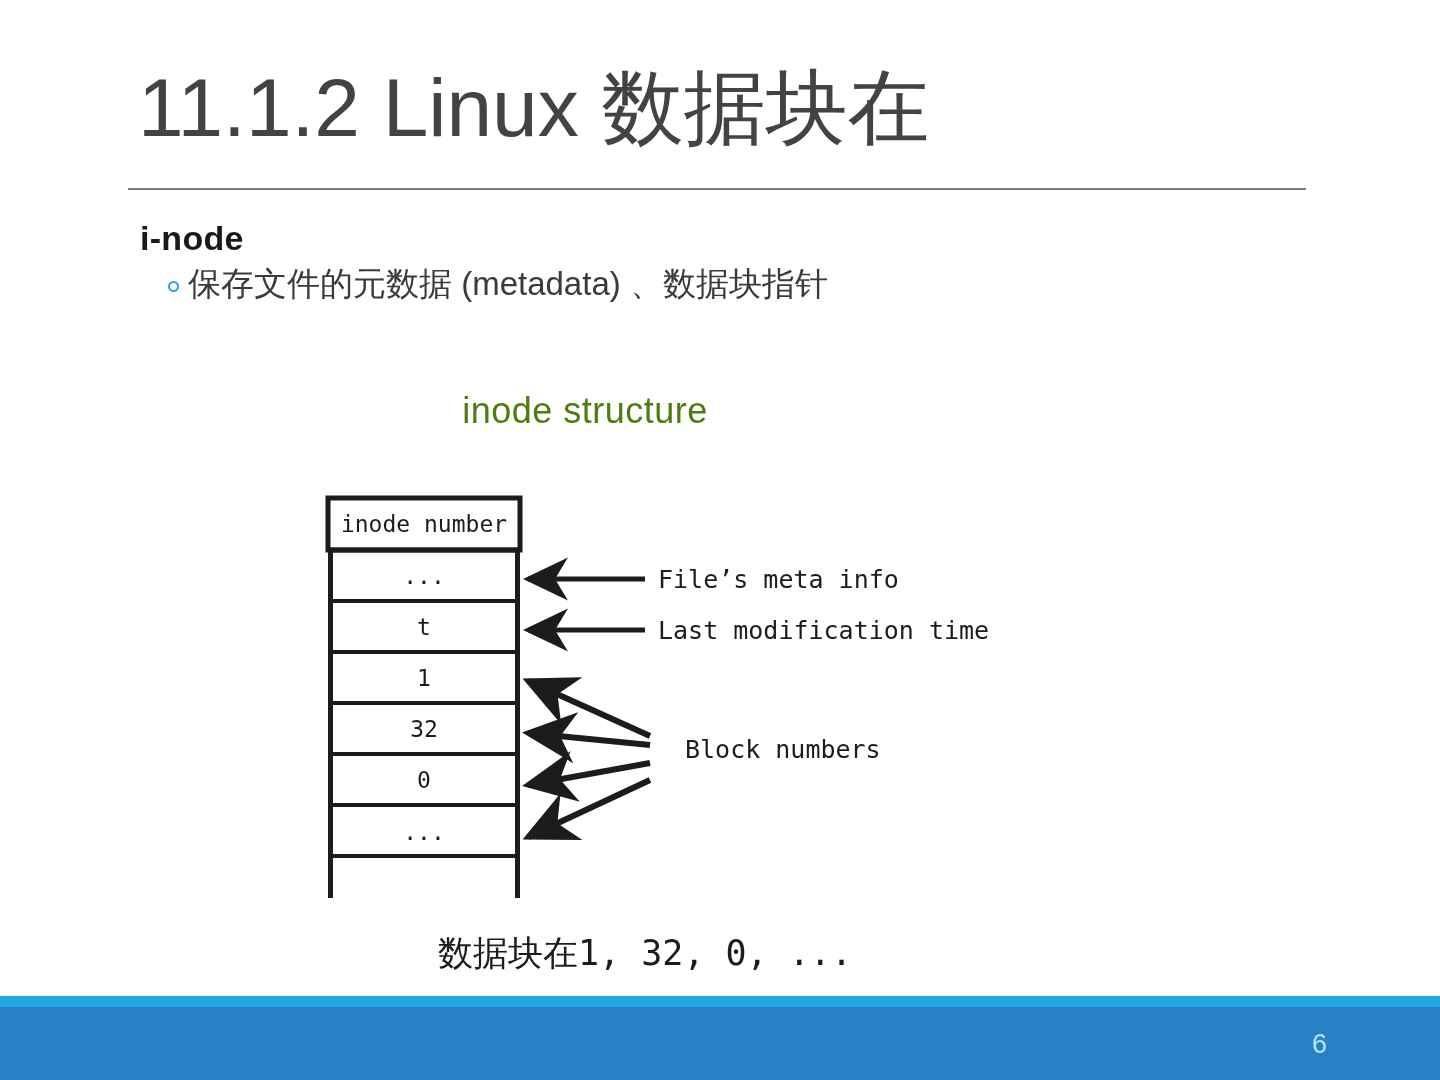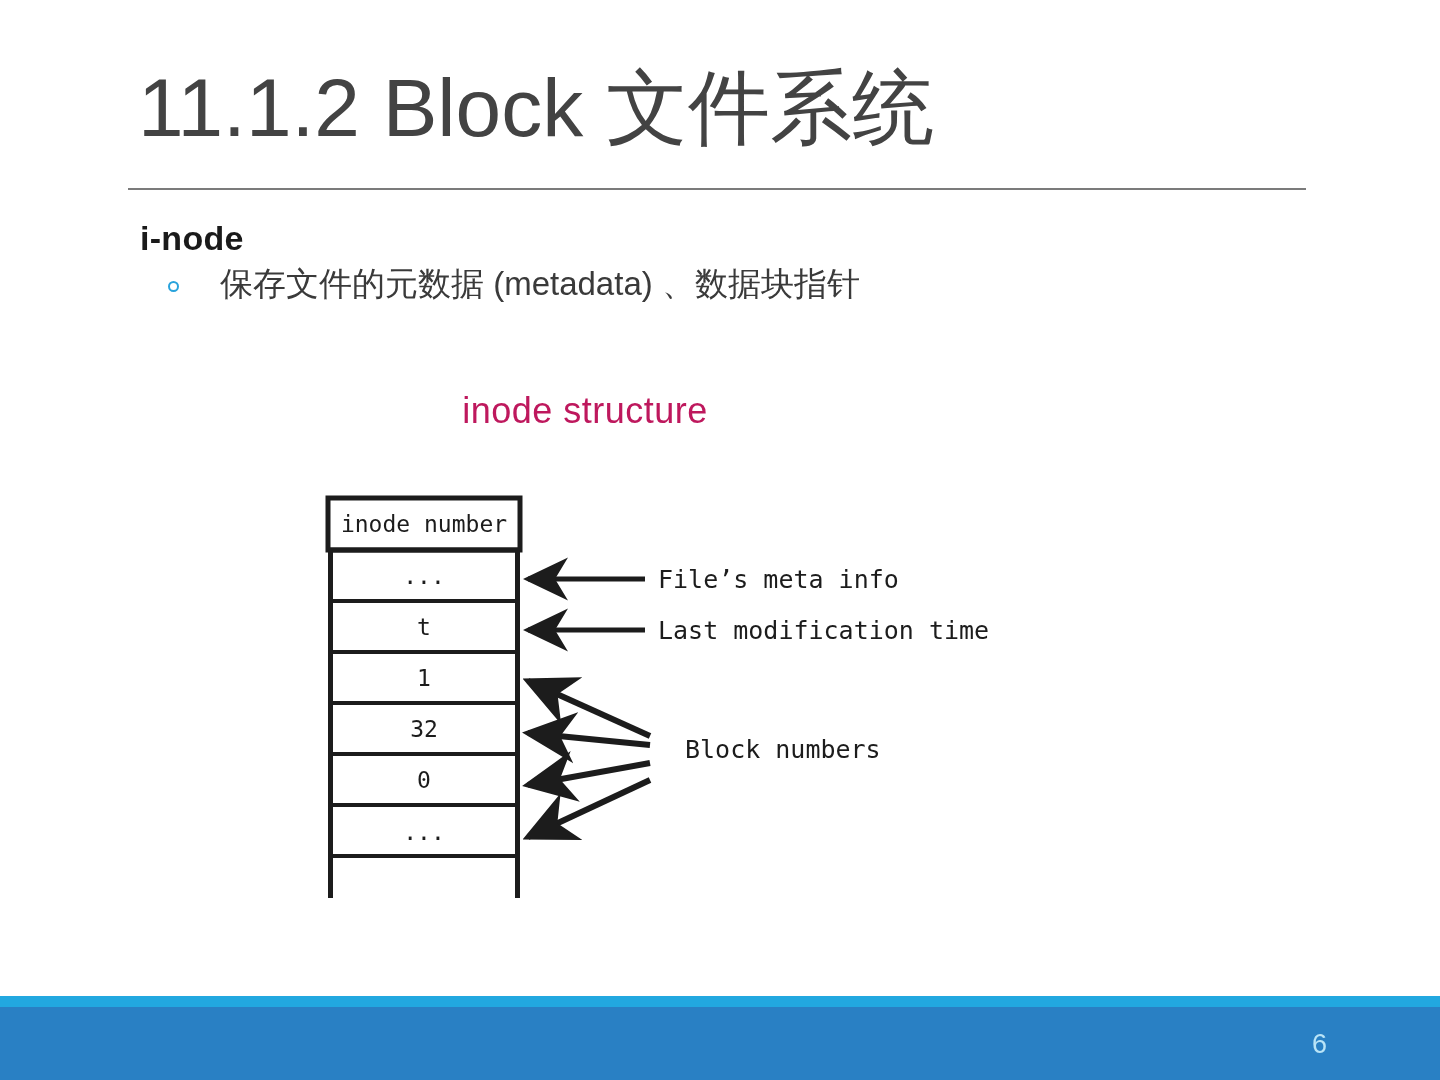--- a/index.html
+++ b/index.html
@@ -47,21 +47,20 @@
     color: #1a1a1a;
     letter-spacing: 0.3px;
     text-align: right;
   }
   #sub-bullet-row {
     position: absolute;
     left: 168px;
     top: 266px;
     display: flex;
     align-items: center;
-    gap: 32px;
   }
   #sub-bullet-marker {
     width: 11px;
     height: 11px;
     border: 2px solid #29a3dc;
     border-radius: 50%;
     box-sizing: border-box;
     margin-right: 9px;
     flex: none;
     align-self: center;
@@ -84,21 +83,21 @@
     height: 1000px;
     pointer-events: none;
   }
   #figure-caption {
     position: absolute;
     left: 0;
     top: 390px;
     width: 1170px;
     text-align: center;
     font-size: 36px;
-    color: #be185d;
+    color: #4d7c0f;
     font-weight: 400;
     letter-spacing: 0.5px;
   }
 
   #inode-svg {
     position: absolute;
     left: 300px;
     top: 480px;
   }
 
@@ -150,21 +149,21 @@
     right: 112px;
     top: 1029px;
     font-size: 27px;
     color: #b9e4f7;
     letter-spacing: 1px;
   }
 </style>
 </head>
 <body>
 
-<div id="slide-title">11.1.2 Block  文件系统</div>
+<div id="slide-title">11.1.2 Linux  数据块在</div>
 
 <div id="title-rule"></div>
 
 <div id="bullet-heading">i-node</div>
 
 <div id="sub-bullet-row">
   <span id="sub-bullet-marker"></span>
   <span id="sub-bullet-text">保存文件的元数据 (metadata) 、数据块指针</span>
 </div>
 
@@ -214,17 +213,20 @@
       <line x1="350" y1="265" x2="228" y2="253"></line>
       <line x1="350" y1="283" x2="228" y2="305"></line>
       <line x1="350" y1="300" x2="228" y2="357"></line>
     </g>
 
     <text class="annotText" x="358" y="108">File’s meta info</text>
     <text class="annotText" x="358" y="159">Last modification time</text>
     <text class="annotText" x="385" y="278">Block numbers</text>
   </svg>
 
+  <div id="bottom-caption">
+    <span class="cjk">数据块在</span><span>1, 32, 0, ...</span>
+  </div>
 </div>
 
 <div id="footer-strip-light"></div>
 <div id="footer-band"></div>
 <div id="page-number">6</div>
 
 </body></html>

